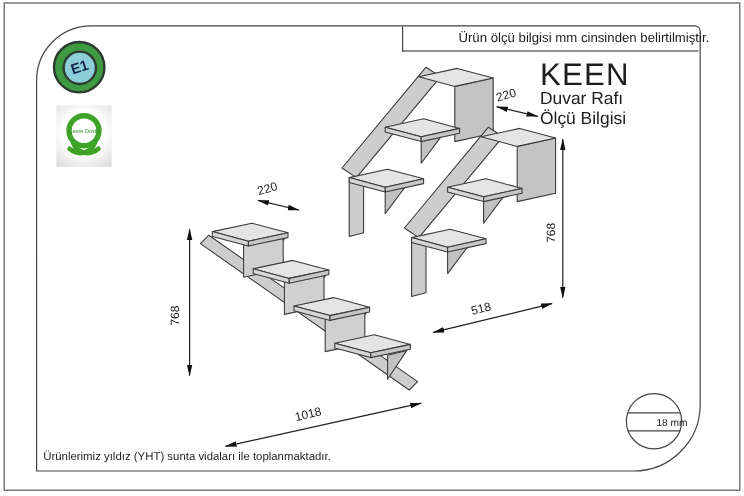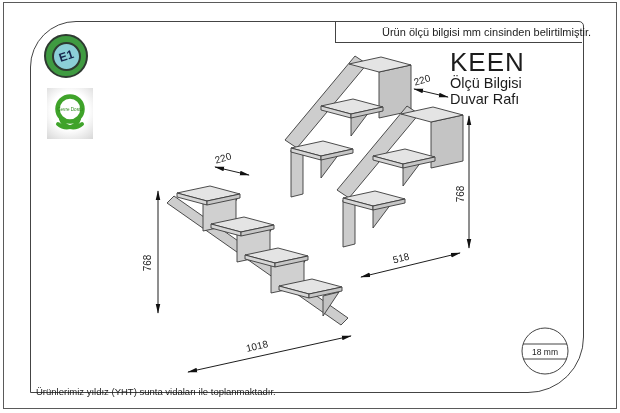--- a/index.html
+++ b/index.html
@@ -28,40 +28,40 @@
   }
   .e1-inner{
     width:25px;height:25px;border-radius:50%;background:#8ccfd8;border:2px solid #2e3a31;
     display:flex;align-items:center;justify-content:center;
   }
   .e1-label{font-size:12px;font-weight:700;color:#16254c;transform:rotate(-18deg);}
   .eco-logo{
     position:absolute;left:47px;top:88px;width:46px;height:51px;
     background:radial-gradient(circle at 50% 45%, #ffffff 52%, #d7d7d7 100%);
   }
-  .bottom-note{position:absolute;left:36px;top:386px;font-size:9.5px;white-space:nowrap;}
+  .bottom-note{position:absolute;left:36px;top:375px;font-size:9.5px;white-space:nowrap;}
   .dim-label{position:absolute;font-size:10px;white-space:nowrap;transform:translate(-50%,-50%);}
   .thickness-label{position:absolute;font-size:8.5px;white-space:nowrap;transform:translate(-50%,-50%);}
   svg.layer{position:absolute;left:0;top:0;}
   .drawing path{stroke:#3a3a3a;stroke-width:0.9;stroke-linejoin:round;}
   .dims line{stroke:#1e1e1e;stroke-width:1;}
 </style>
 </head>
 <body>
 
 <div class="page">
   <div class="outer-border"></div>
   <div class="frame"></div>
 
   <div class="top-note-box">Ürün ölçü bilgisi mm cinsinden belirtilmiştir.</div>
 
   <div class="title-block">
     <div class="title-main">KEEN</div>
+    <div class="title-sub">Duvar Rafı</div>
     <div class="title-sub">Ölçü Bilgisi</div>
-    <div class="title-sub">Duvar Rafı</div>
   </div>
 
   <div class="e1-badge">
     <div class="e1-inner">
       <span class="e1-label">E1</span>
     </div>
   </div>
 
   <div class="eco-logo">
     <svg width="46" height="51" viewBox="0 0 46 51">
@@ -151,16 +151,16 @@
       <line x1="523" y1="359" x2="567" y2="359" stroke="#444" stroke-width="1"></line>
     </g>
   </svg>
 
   <div class="dim-label" style="left:223px;top:158px;transform:translate(-50%,-50%) rotate(-16deg);">220</div>
   <div class="dim-label" style="left:422px;top:80px;transform:translate(-50%,-50%) rotate(-16deg);">220</div>
   <div class="dim-label" style="left:147px;top:263px;transform:translate(-50%,-50%) rotate(-90deg);">768</div>
   <div class="dim-label" style="left:460px;top:194px;transform:translate(-50%,-50%) rotate(-90deg);">768</div>
   <div class="dim-label" style="left:401px;top:258px;transform:translate(-50%,-50%) rotate(-14deg);">518</div>
   <div class="dim-label" style="left:257px;top:346px;transform:translate(-50%,-50%) rotate(-13deg);">1018</div>
-  <div class="thickness-label" style="left:545px;top:351.5px;">18 mm</div>
+  <div class="thickness-label" style="left:560px;top:351.5px;">18 mm</div>
 
   <div class="bottom-note">Ürünlerimiz yıldız (YHT) sunta vidaları ile toplanmaktadır.</div>
 </div>
 
 </body></html>

